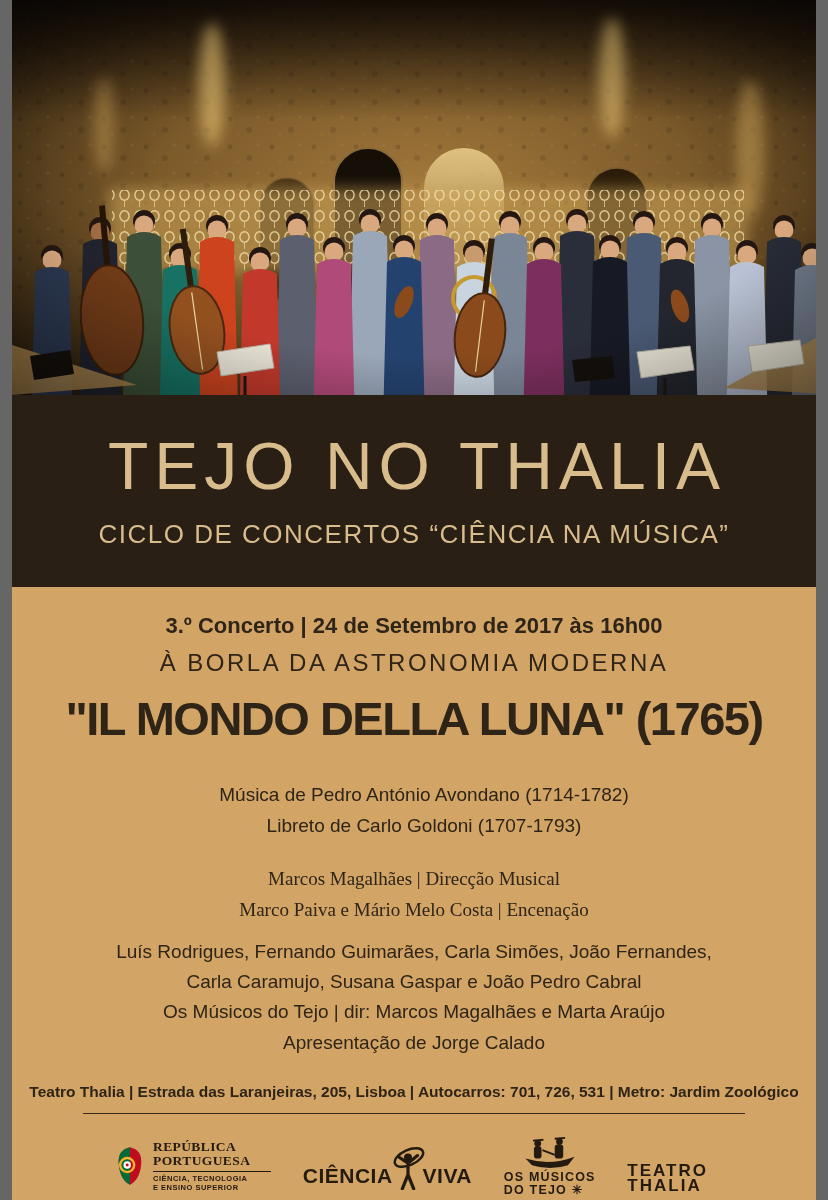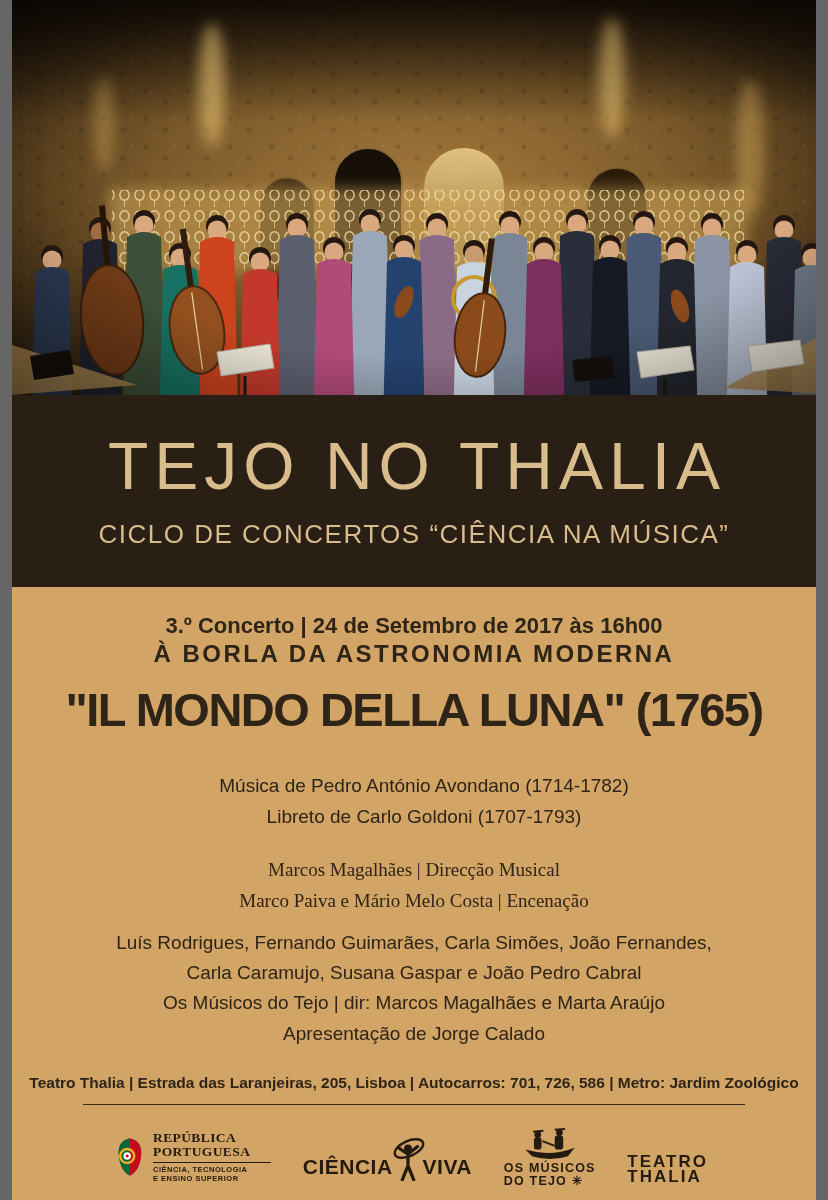--- a/index.html
+++ b/index.html
@@ -9,21 +9,21 @@
   .photo{width:828px;height:395px;display:block;background:#2b1d10;}
   
   .banner{height:192px;background:#2a1f15;color:#d9bc8c;display:flex;flex-direction:column;
           align-items:center;justify-content:center;text-align:center;}
   .banner-title{margin:0;font-size:66px;font-weight:200;letter-spacing:6px;line-height:1;
                 padding-left:6px;white-space:nowrap;}
   .banner-sub{margin-top:20px;font-size:26px;font-weight:400;letter-spacing:1.5px;white-space:nowrap;}
   
   .details{padding-top:26px;text-align:center;color:#2e2417;}
   .concert-line{font-size:22px;font-weight:700;line-height:26px;}
-  .program-line{font-size:24px;font-weight:700;letter-spacing:2.5px;line-height:30px;}
+  .program-line{font-size:24px;font-weight:400;letter-spacing:2.5px;margin-top:9px;line-height:30px;}
   .work-title{font-size:47px;font-weight:700;letter-spacing:-1.5px;margin-top:13px;line-height:56px;
               white-space:nowrap;}
   .credit-block{margin-top:0;font-size:19px;line-height:31px;}
   .cb1{margin-top:32px;padding-left:20px;}
   .cb2{margin-top:22px;font-family:Liberation Serif, serif;}
   .cb3{margin-top:12px;line-height:30px;}
   .cb4{}
   .venue-line{font-size:15.5px;font-weight:700;margin-top:24px;line-height:20px;}
   .divider{width:662px;border:none;border-top:1.5px solid #3a2c1a;margin:11px auto 0;}
   
@@ -274,21 +274,21 @@
     <div class="credit-block cb3">
       <div>Luís Rodrigues, Fernando Guimarães, Carla Simões, João Fernandes,</div>
       <div>Carla Caramujo, Susana Gaspar e João Pedro Cabral</div>
       <div>Os Músicos do Tejo  | dir: Marcos Magalhães e Marta Araújo</div>
     </div>
 
     <div class="credit-block cb4">
       <div>Apresentação de Jorge Calado</div>
     </div>
 
-    <div class="venue-line">Teatro Thalia | Estrada das Laranjeiras, 205, Lisboa | Autocarros: 701, 726, 586 | Metro: Jardim Zoológico</div>
+    <div class="venue-line">Teatro Thalia | Estrada das Laranjeiras, 205, Lisboa | Autocarros: 701, 726, 531 | Metro: Jardim Zoológico</div>
     <hr class="divider">
 
     <div class="logos">
 
       <div class="logo rp">
         <svg width="28" height="42" viewBox="0 0 30 44">
           <path d="M15,2 C24,4 28,10 27,20 C26,32 21,39 15,42 C9,39 4,32 3,20 C2,10 6,4 15,2 Z" fill="#c00d1e"></path>
           <path d="M15,2 C6,4 2,10 3,20 C4,32 9,39 15,42 Z" fill="#046a38"></path>
           <circle cx="12" cy="21" r="7.5" fill="none" stroke="#f3b229" stroke-width="2.6"></circle>
           <circle cx="12" cy="21" r="4" fill="#fff"></circle>

